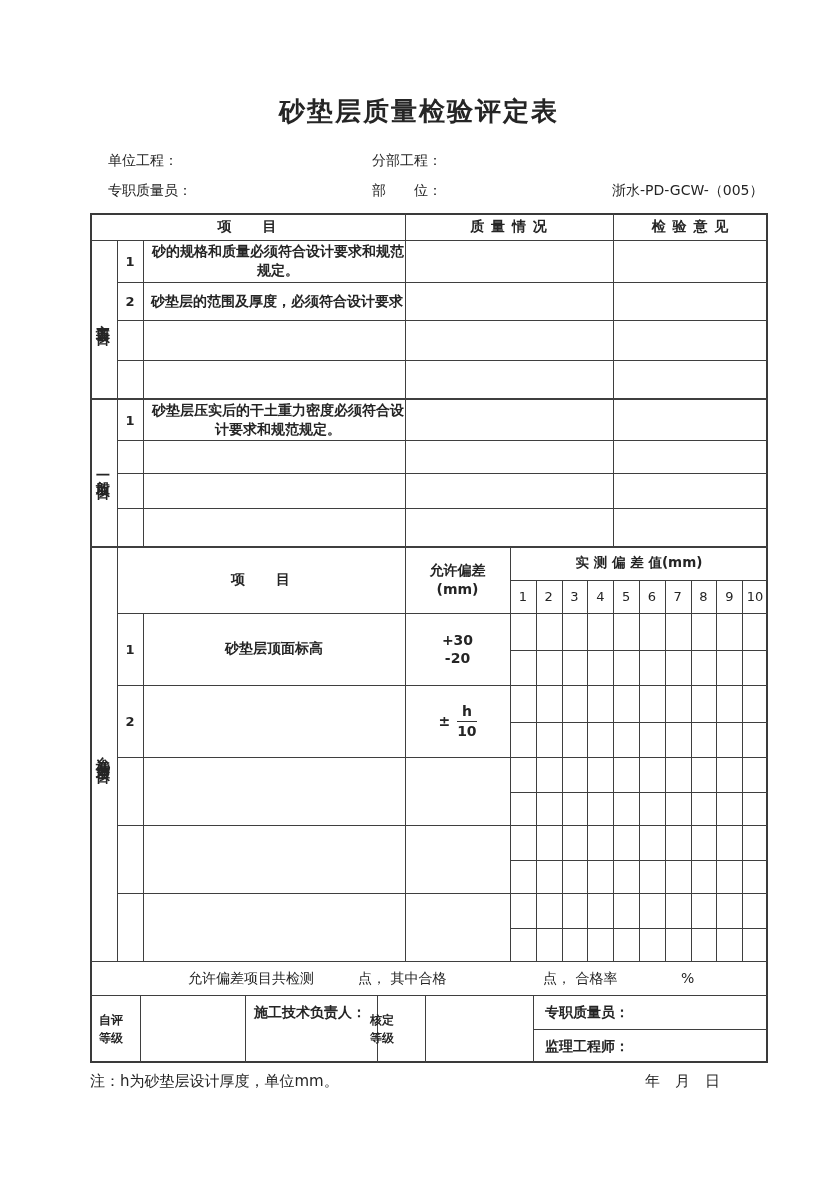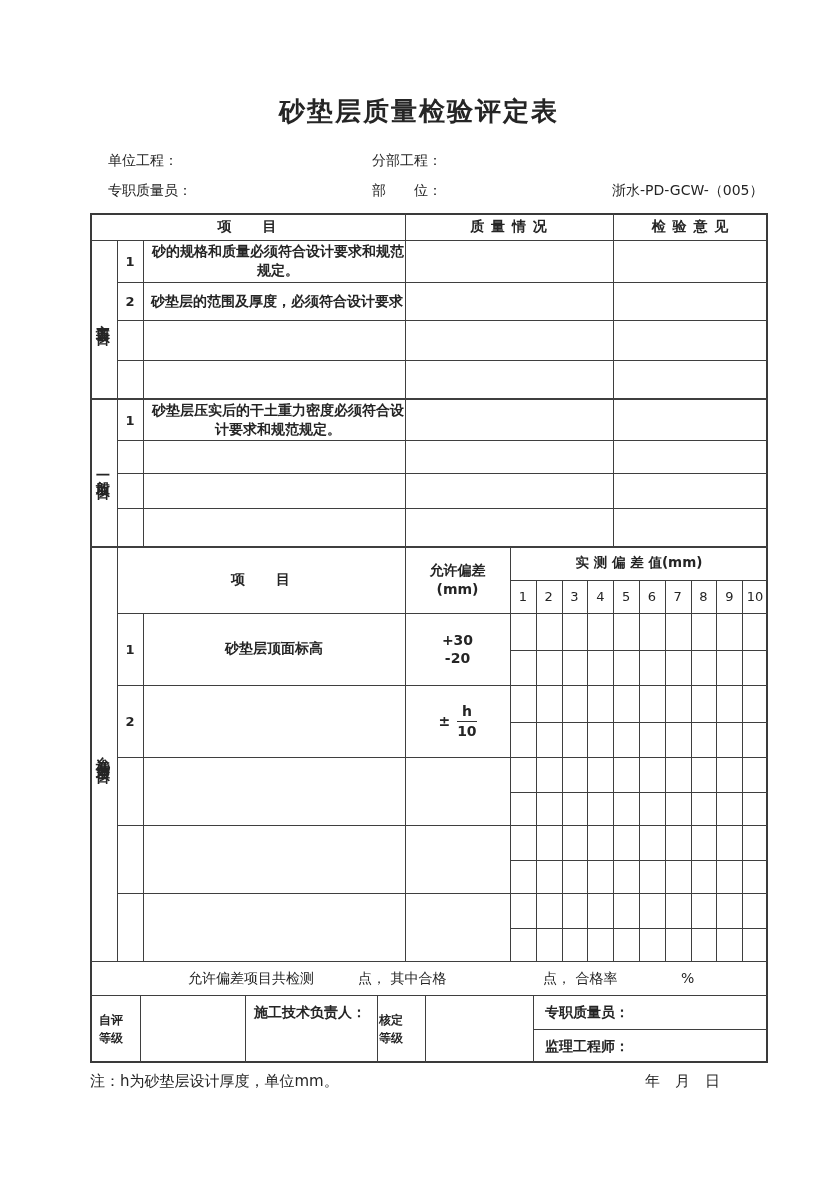--- a/index.html
+++ b/index.html
@@ -143,21 +143,21 @@
 
   <div class="sumseg" style="left:160px;margin-left:28px;">允许偏差项目共检测</div>
   <div class="sumseg" style="left:358px;">点， 其中合格</div>
   <div class="sumseg" style="left:543px;">点， 合格率</div>
   <div class="sumseg" style="left:681px;">%</div>
 
   <div class="cell center" style="left:90px;top:995px;width:50px;height:68px;">
     <span class="wrap2">自评等级</span>
   </div>
   <div class="cell" style="left:245px;top:995px;width:132px;height:68px;padding:9px 0 0 9px;">施工技术负责人：</div>
-  <div class="cell center" style="left:371px;top:995px;width:48px;height:68px;">
+  <div class="cell center" style="left:362px;top:995px;width:48px;height:68px;">
     <span class="wrap2">核定等级</span>
   </div>
   <div class="cell" style="left:533px;top:1029px;width:235px;height:34px;line-height:34px;padding-left:12px;">监理工程师：</div>
   <div class="cell" style="left:533px;top:995px;width:235px;height:34px;line-height:34px;padding-left:12px;">专职质量员：</div>
 
   <div class="footer" style="left:90px;">注：h为砂垫层设计厚度，单位mm。</div>
   <div class="footer" style="left:645px;">年　月　日</div>
 
 </div>
 

